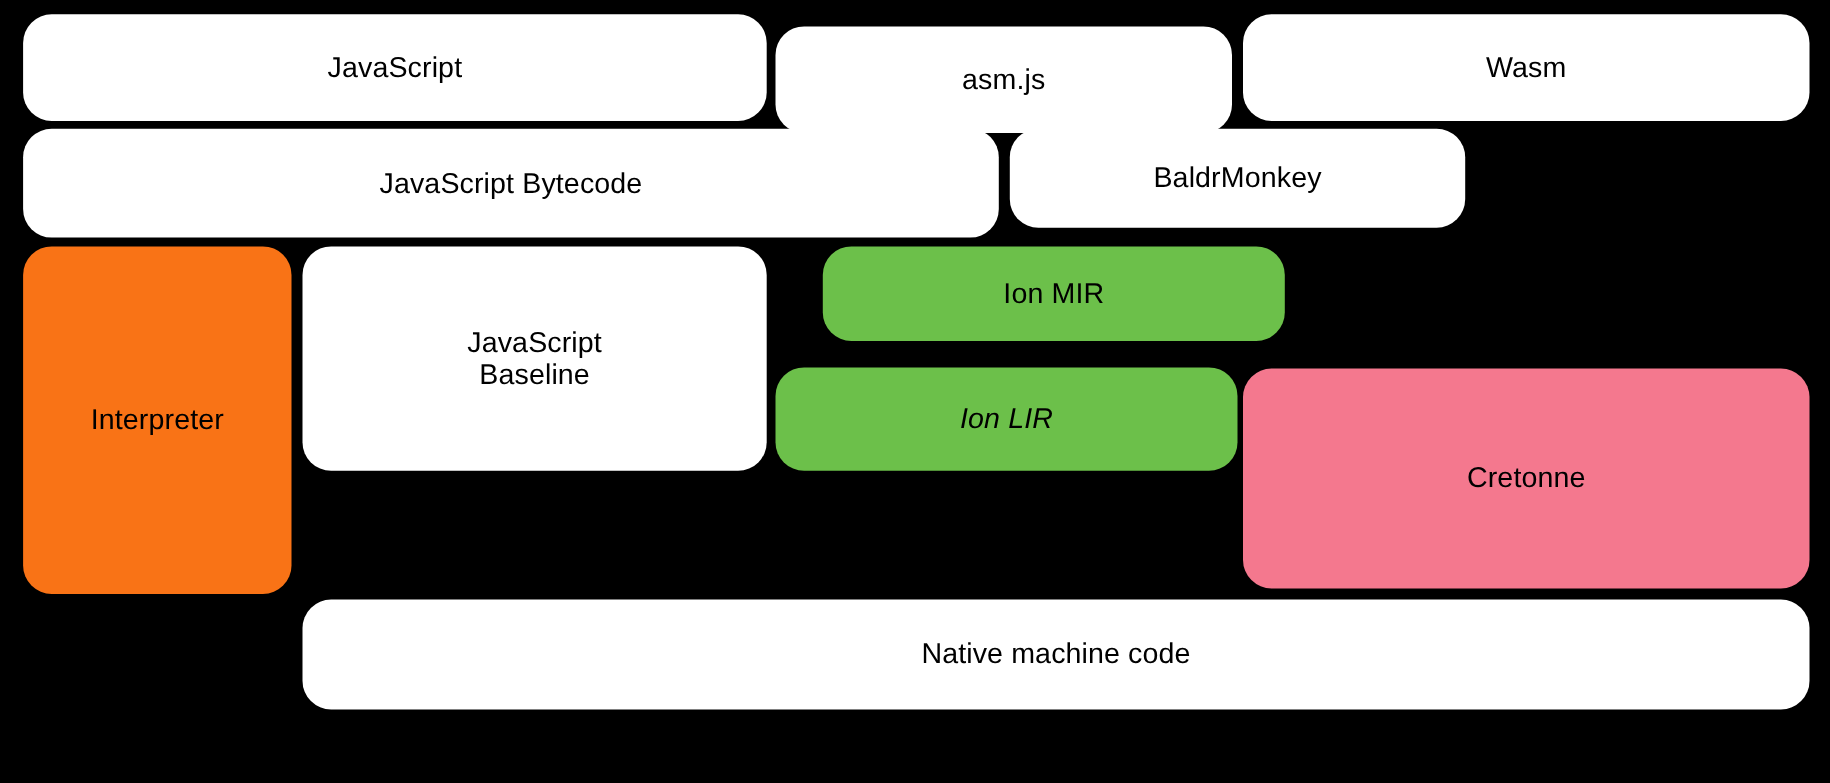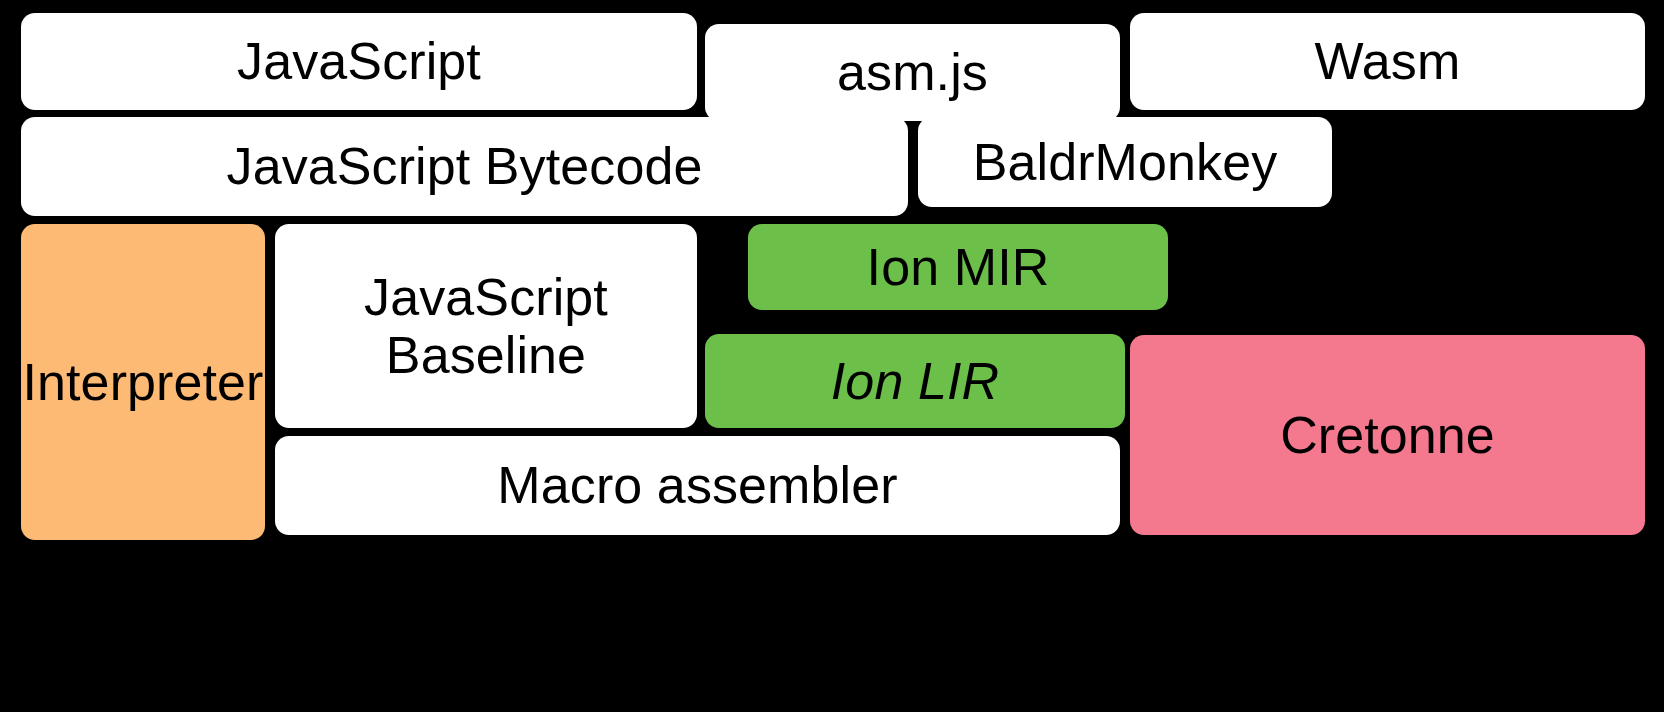--- a/index.html
+++ b/index.html
@@ -16,43 +16,43 @@
     overflow: hidden;
     font-family: "Liberation Sans", sans-serif;
   }
   .node {
     position: absolute;
     box-sizing: border-box;
     display: flex;
     align-items: center;
     justify-content: center;
     text-align: center;
-    border-radius: 14px;
+    border-radius: 26px;
     color: #000000;
-    font-size: 52px;
+    font-size: 26px;
     line-height: 1.12;
     letter-spacing: 0.1px;
     font-weight: 400;
     white-space: pre-line;
     padding: 2px 10px;
   }
   .fill-white { background: #FFFFFF; }
-  .fill-grey  { background: #fdba74; }
+  .fill-grey  { background: #f97316; }
   .fill-green { background: #6CC04A; }
   .fill-pink  { background: #F4788E; }
 </style>
 </head>
 <body>
 
 <div id="canvas">
     <div class="node fill-white" style="left: 21px; top: 13px; width: 676px; height: 97px;">JavaScript</div>
     <div class="node fill-white" style="left: 705px; top: 13px; width: 415px; height: 97px; margin-top: 11px;">asm.js</div>
     <div class="node fill-white" style="left: 1130px; top: 13px; width: 515px; height: 97px;">Wasm</div>
     <div class="node fill-white" style="left: 21px; top: 117px; width: 887px; height: 99px;">JavaScript Bytecode</div>
     <div class="node fill-white" style="left: 918px; top: 117px; width: 414px; height: 90px;">BaldrMonkey</div>
     <div class="node fill-grey" style="left: 21px; top: 224px; width: 244px; height: 316px;">Interpreter</div>
     <div class="node fill-white" style="left: 275px; top: 224px; width: 422px; height: 204px;">JavaScript
 Baseline</div>
     <div class="node fill-green" style="left: 705px; top: 224px; width: 420px; height: 86px; margin-left: 43px;">Ion MIR</div>
     <div class="node fill-green" style="left: 705px; top: 334px; width: 420px; height: 94px; font-style: italic;">Ion LIR</div>
     <div class="node fill-pink" style="left: 1130px; top: 335px; width: 515px; height: 200px;">Cretonne</div>
-    <div class="node fill-white" style="left: 275px; top: 436px; width: 845px; height: 99px;">Macro assembler</div>
+    <div class="node fill-white" style="left: 275px; top: 545px; width: 1370px; height: 100px;">Native machine code</div>
   </div>
 
 </body></html>

